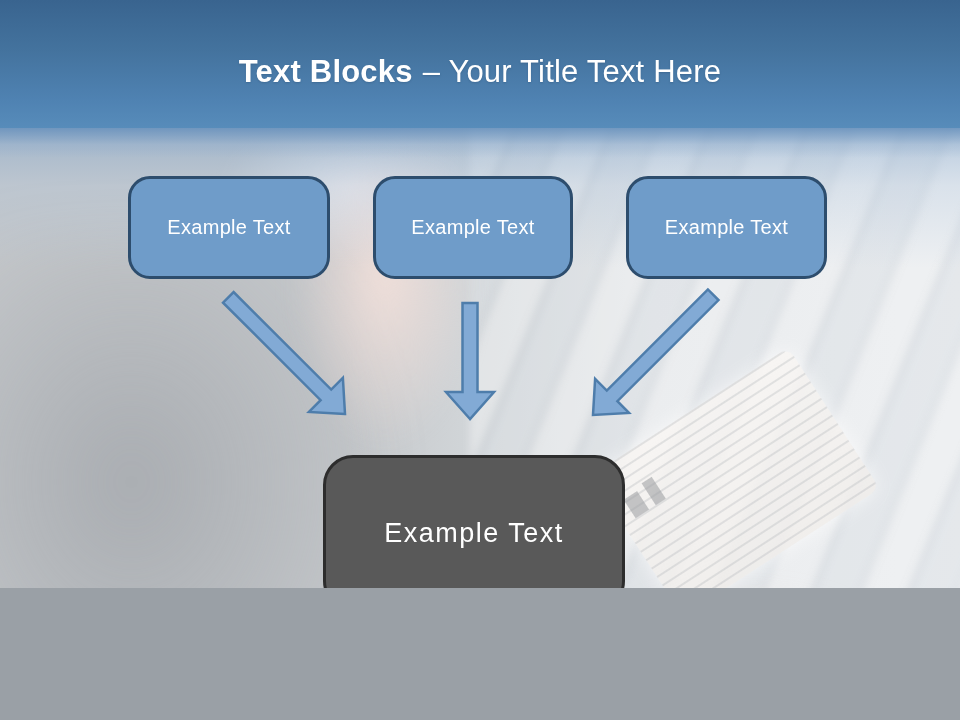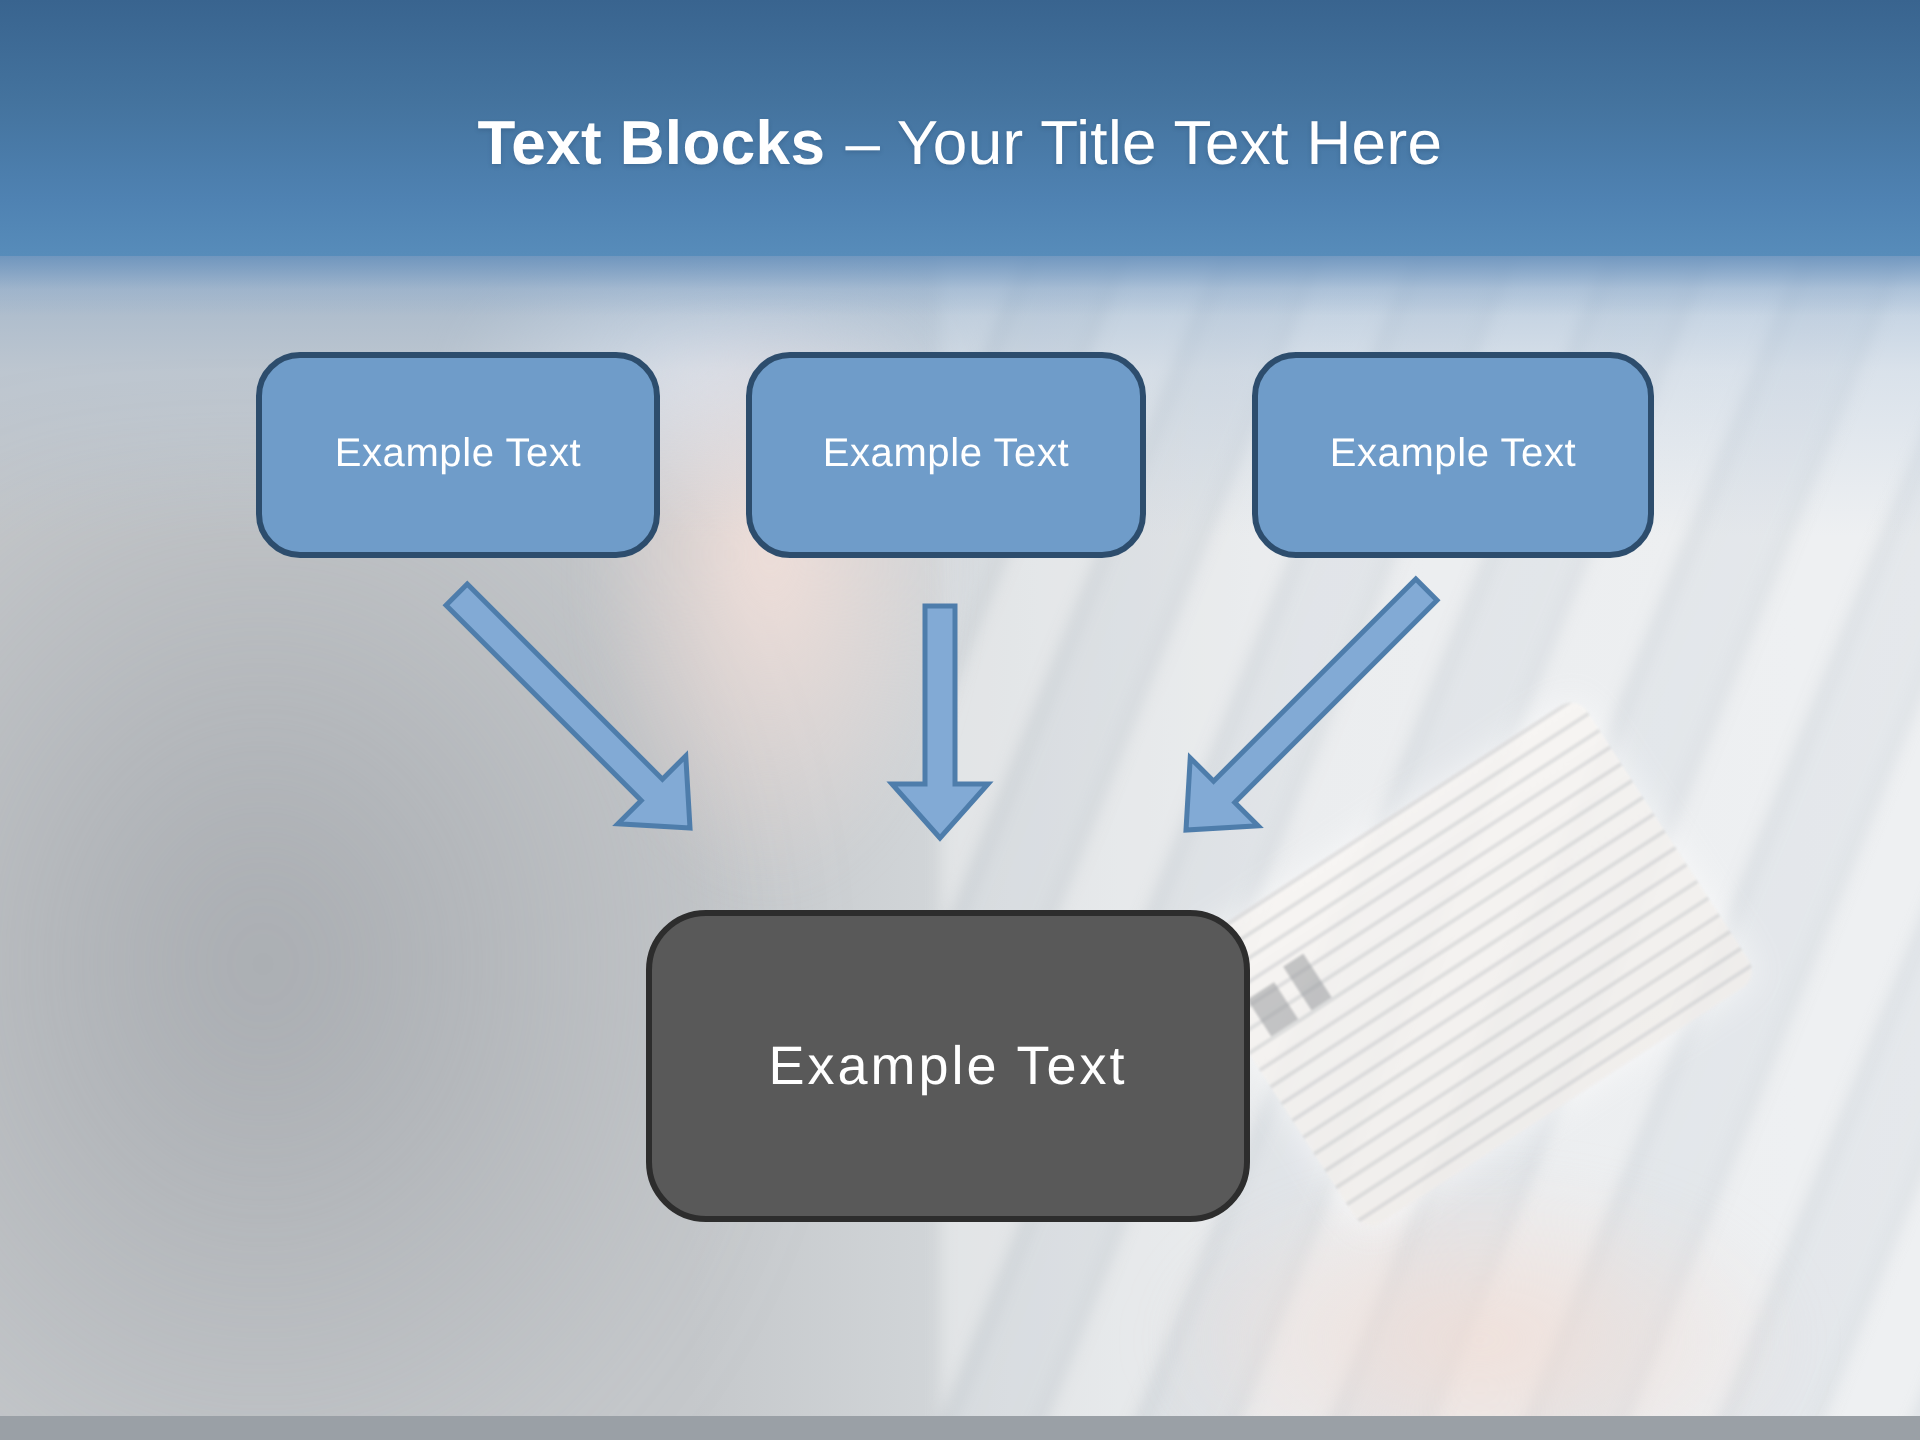--- a/index.html
+++ b/index.html
@@ -1,17 +1,17 @@
 <!DOCTYPE html>
 <html style="--background-base: #c7cacd; --header-top: #39648f; --header-bottom: #578cba; --title-text: #ffffff; --block-fill: #6f9cc9; --block-border: #2d4d6d; --block-text: #ffffff; --arrow-fill: #82aad5; --arrow-border: #4e7dab; --result-fill: #595959; --result-border: #2d2d2d; --result-text: #ffffff;"><head>
 <meta charset="utf-8">
 <style>
   html,body{margin:0;padding:0;background:#9aa0a6;}
   .slide{
-    position:relative;width:960px;height:708px;overflow:hidden;
+    position:relative;width:960px;height:588px;overflow:hidden;
     font-family:"Liberation Sans",sans-serif;
     background:var(--background-base,#c7cacd);
   }
   
   .bg-layer{position:absolute;inset:0;}
   .bg-base{
     background:linear-gradient(90deg,#c5c8cb 0%,#c5c8cb 36%,#d2d6d9 50%,#e0e3e6 68%,#e5e8eb 100%);
   }
   .bg-right-glass{
     position:absolute;left:470px;top:120px;width:520px;height:620px;

